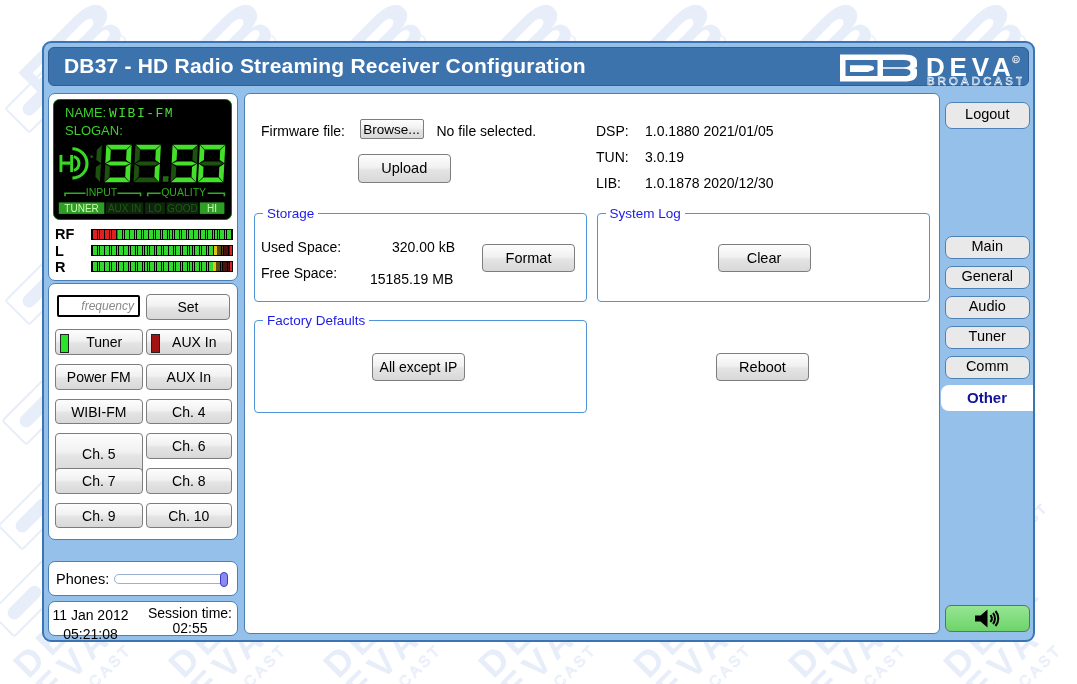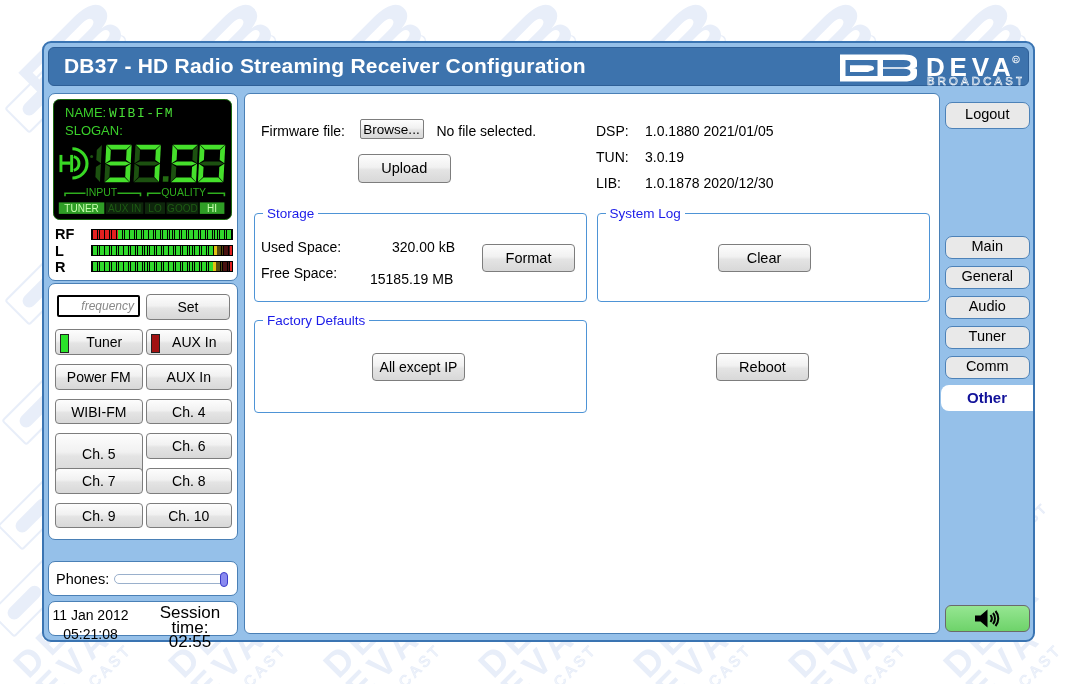--- a/index.html
+++ b/index.html
@@ -195,21 +195,21 @@
     <div class="btn" style="left:55.0px;top:468.0px;width:87.5px;height:25.7px">Ch. 7</div>
     <div class="btn" style="left:146.0px;top:468.0px;width:85.5px;height:25.7px">Ch. 8</div>
     <div class="btn" style="left:55.0px;top:502.7px;width:87.5px;height:25.7px">Ch. 9</div>
     <div class="btn" style="left:146.0px;top:502.7px;width:85.5px;height:25.7px">Ch. 10</div>
     <div class="panel" style="left:48px;top:561px;width:190px;height:35px;box-sizing:border-box"></div>
     <div class="lbl" style="left:56px;top:570.5px;font-size:14.5px">Phones:</div>
     <div class="abs" style="left:114px;top:574px;width:113px;height:9.5px;box-sizing:border-box;border:1px solid #9ab0cc;border-radius:5px;background:#fff"></div>
     <div class="abs" style="left:220px;top:571.5px;width:8px;height:15px;box-sizing:border-box;border:1px solid #3c3cc8;border-radius:4px;background:#8a8af0"></div>
     <div class="panel" style="left:48px;top:601px;width:190px;height:34.5px;box-sizing:border-box"></div>
     <div class="abs" style="left:43px;top:606px;width:95px;text-align:center;font-size:14px;line-height:19px">11 Jan 2012<br>05:21:08</div>
-    <div class="abs" style="left:143px;top:606px;width:94px;text-align:center;font-size:17px;line-height:14.5px">Session time:<br>02:55</div>
+    <div class="abs" style="left:143px;top:606px;width:94px;text-align:center;font-size:14px;line-height:14.5px">Session time:<br>02:55</div>
     <div class="panel" style="left:244px;top:93px;width:696px;height:541px;box-sizing:border-box;border-radius:6px"></div>
     <fieldset style="left:254px;top:205.5px;width:332.5px;height:96px">
       <legend>Storage</legend>
     </fieldset>
     <fieldset style="left:596.5px;top:205.5px;width:333px;height:96px">
       <legend>System Log</legend>
     </fieldset>
     <fieldset style="left:254px;top:312.5px;width:332.5px;height:100.5px">
       <legend>Factory Defaults</legend>
     </fieldset>

